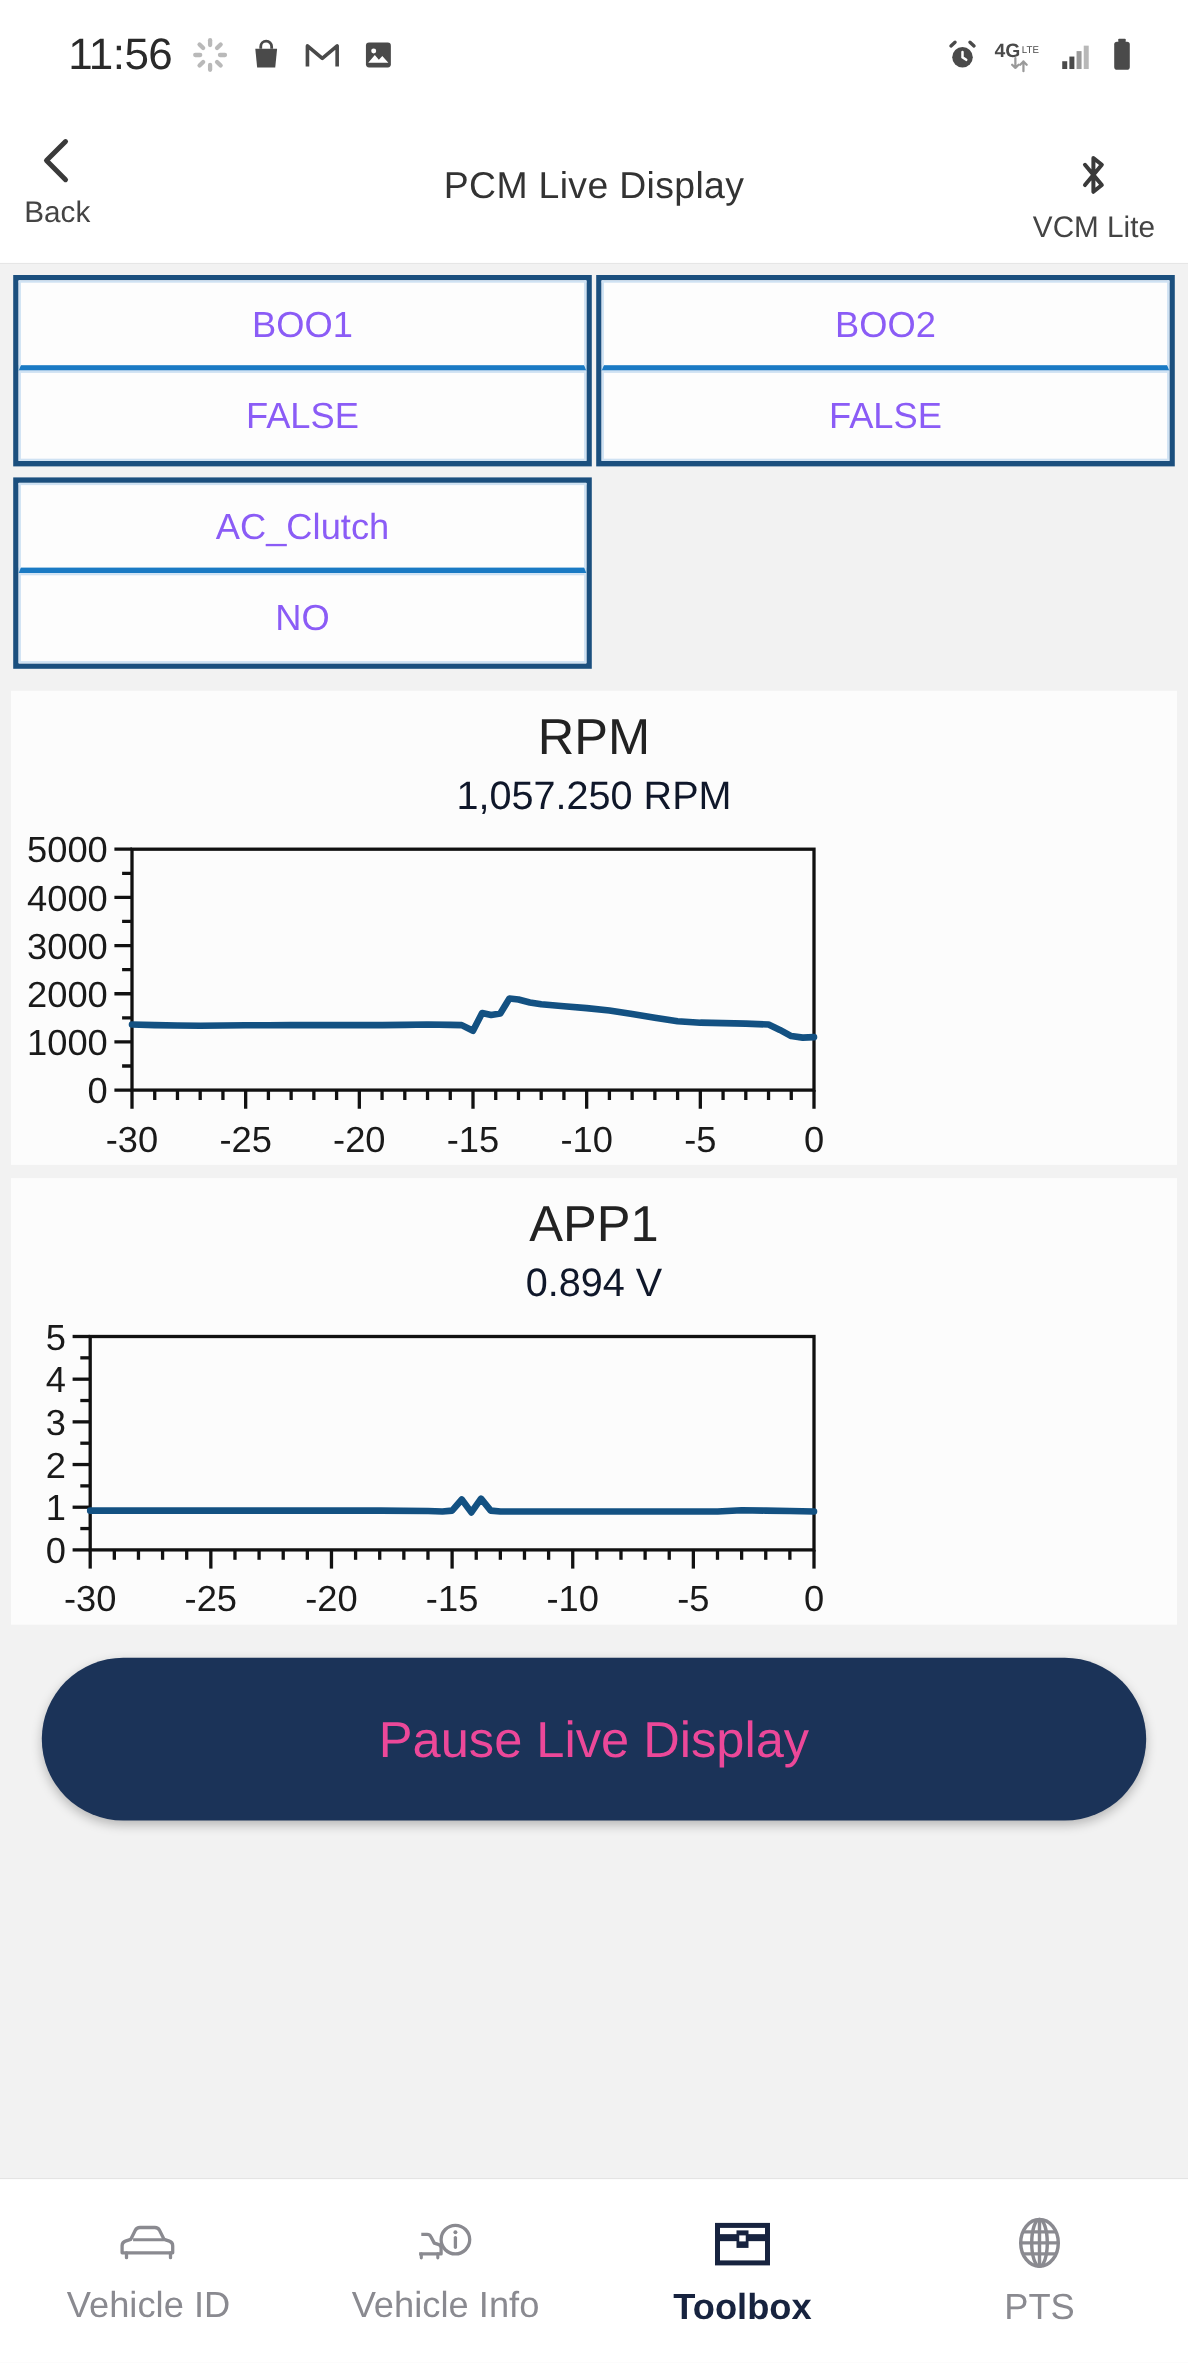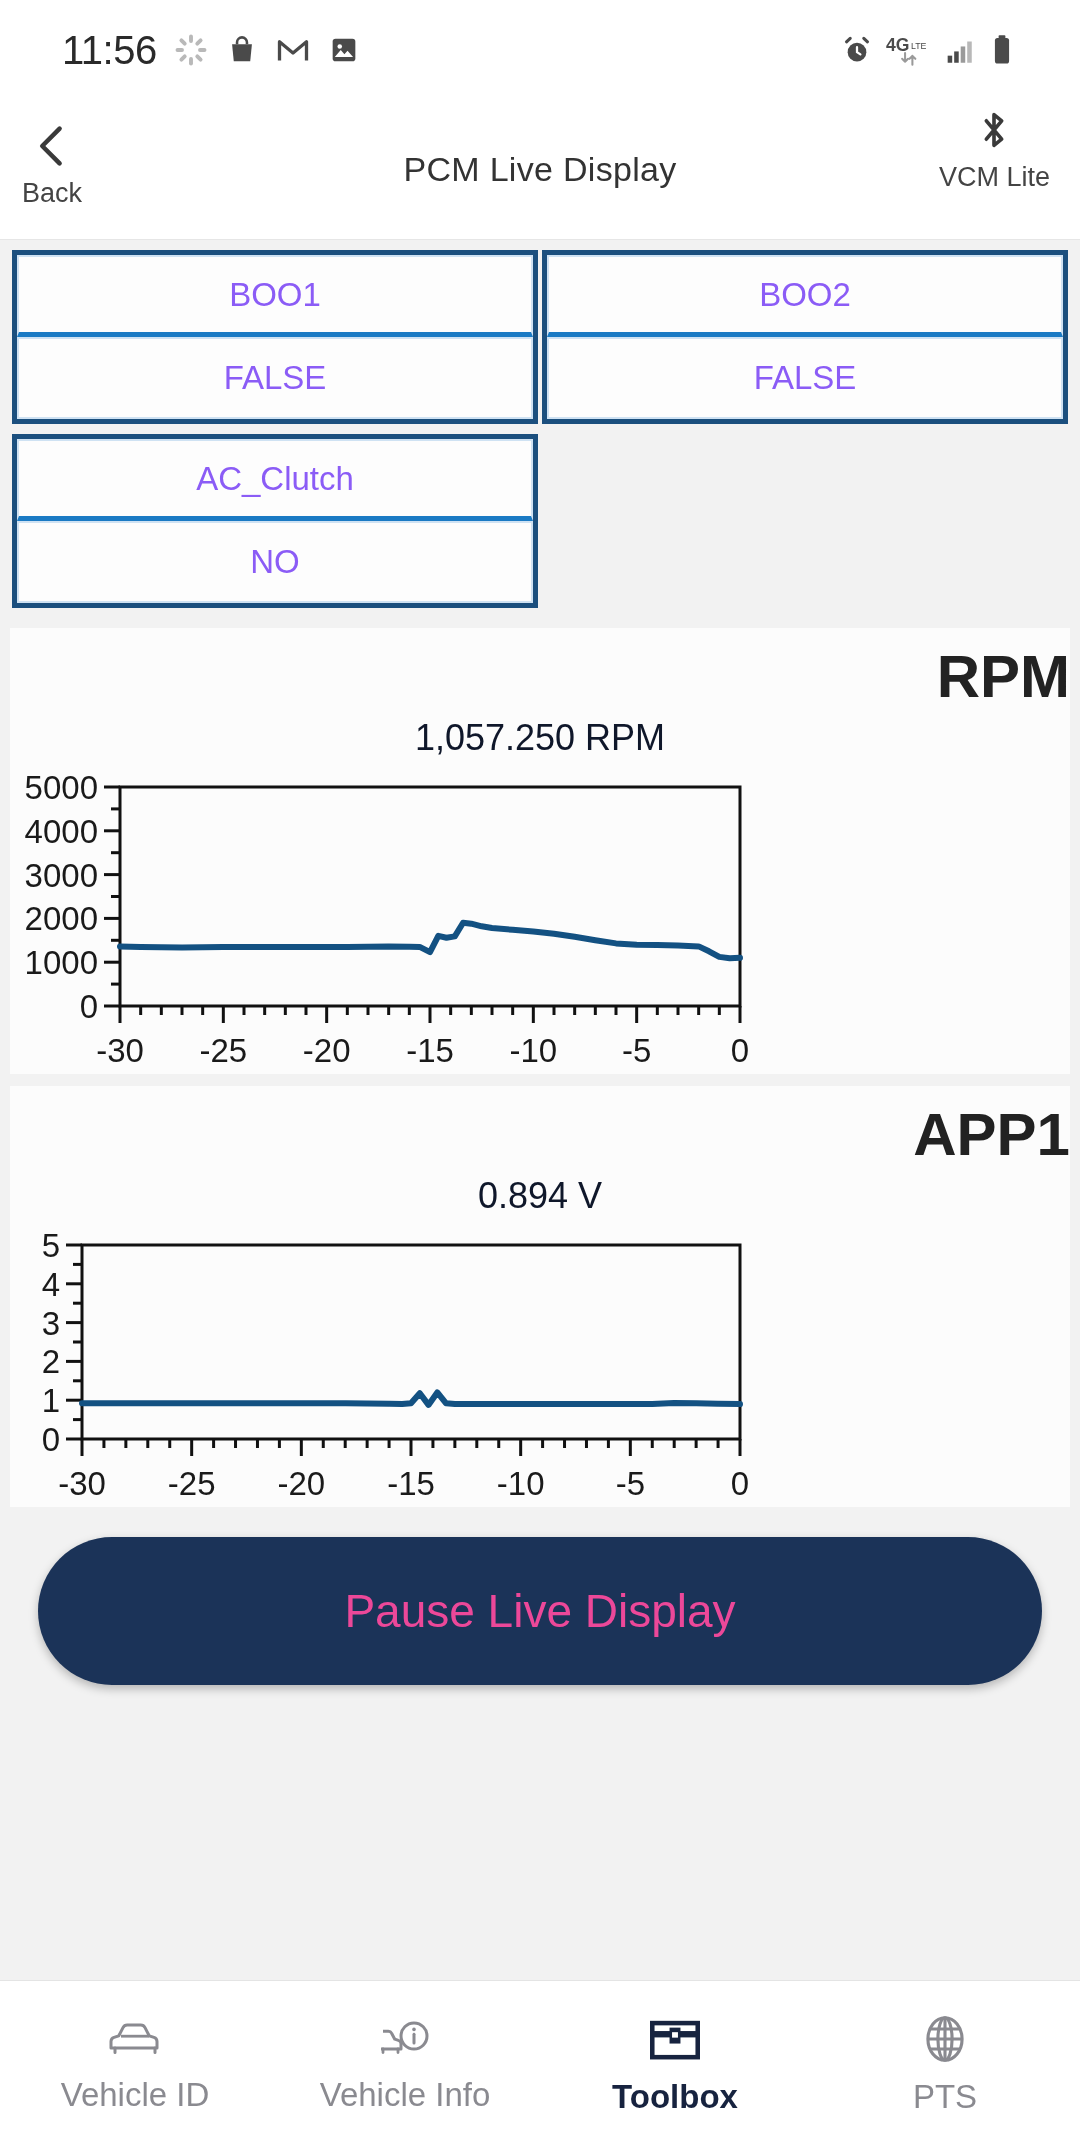--- a/index.html
+++ b/index.html
@@ -13,39 +13,39 @@
     position: relative;
     width: 1080px; height: 2148px;
     background: #f2f2f2;
     display: flex; flex-direction: column;
   }
 
   
   .statusbar {
     height: 100px; background: #ffffff; flex: 0 0 100px;
     display: flex; align-items: center; justify-content: space-between;
-    padding: 0 64px 0 62px;
+    padding: 0 46px 0 62px;
   }
   .sb-left { display: flex; align-items: center; gap: 16px; }
   .sb-time { font-size: 40px; color: #2a2a2a; letter-spacing: -0.5px; }
   .sb-right { display: flex; align-items: center; gap: 12px; }
   .sb-ico { display: flex; align-items: center; }
 
   
   .header {
     height: 140px; flex: 0 0 140px; background: #ffffff;
     position: relative; display: flex; align-items: center;
     border-bottom: 1px solid #e6e6e6;
   }
   .hdr-side {
     position: absolute; display: flex; flex-direction: column;
     align-items: center; gap: 4px; color: #3a3a3a;
   }
   .hdr-left { left: 22px; top: 18px; }
-  .hdr-right { right: 30px; top: 2px; }
+  .hdr-right { right: 30px; top: 31px; }
   .hdr-side .lbl { font-size: 27px; color: #444; }
   .hdr-title {
     width: 100%; text-align: center; font-size: 34px;
     color: #333; font-weight: 400; letter-spacing: 0.3px;
   }
 
   
   .tiles {
     padding: 10px; background: #f2f2f2;
     display: flex; flex-wrap: wrap; gap: 0px;
@@ -63,21 +63,21 @@
     border: 2px solid #cfe2f3;
   }
   .tile-name { border-bottom: 5px solid #1a7ac4; }
   .tile-empty { width: 50%; }
 
   
   .charts { padding: 0 10px; background: #f2f2f2; }
   .chart-card {
     background: #fcfcfc; margin-bottom: 12px; padding: 14px 0 6px 0;
   }
-  .chart-title { text-align: right; font-size: 60px; color: #222; font-weight: 700; }
+  .chart-title { text-align: center; font-size: 46px; color: #222; font-weight: 400; }
   .chart-sub { text-align: center; font-size: 36px; color: #0f172a; margin-top: 6px; }
   .chart-plot { margin-top: 14px; }
 
   svg { display: block; }
   .tick { stroke: #111; stroke-width: 3; }
   .tick-minor { stroke: #111; stroke-width: 3; }
   .tick-lbl { font-family: "Liberation Sans", sans-serif; fill: #1a1a1a; }
   .series { fill: none; stroke: #135182; stroke-width: 6; stroke-linejoin: round; stroke-linecap: round; }
   .plot-frame { fill: none; stroke: #111; stroke-width: 3; }
 

